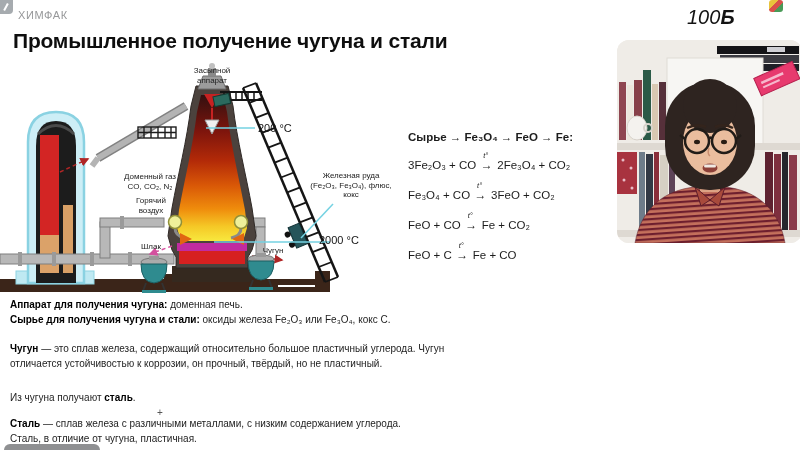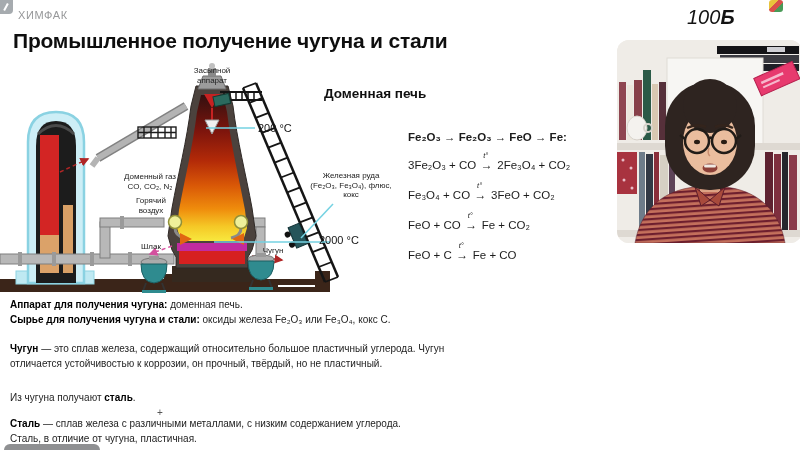--- a/index.html
+++ b/index.html
@@ -222,21 +222,20 @@
     <g>
       <ellipse cx="261" cy="259" rx="13" ry="4" fill="#ababab" stroke="#777"></ellipse>
       <rect x="256" y="253" width="10" height="4" fill="#999"></rect>
       <path d="M248,261 Q248,279 261,280 Q274,279 274,261 Z" fill="#2f8b8f" stroke="#1c5f63"></path>
       <line x1="253" y1="280" x2="250" y2="288" stroke="#333" stroke-width="2"></line>
       <line x1="269" y1="280" x2="272" y2="288" stroke="#333" stroke-width="2"></line>
       <rect x="249" y="287" width="24" height="3" fill="#2f8b8f"></rect>
     </g>
   </svg>
 
-  <div class="abs dom-heading">Доменная печь</div>
   <div class="abs dlab lab-charging">
     <div>Засыпной</div>
     <div>аппарат</div>
   </div>
   <div class="abs dlab lab-gas">
     <div>Доменный газ</div>
     <div>CO, CO₂, N₂</div>
   </div>
   <div class="abs dlab lab-hotair">
     <div>Горячий</div>
@@ -246,21 +245,21 @@
   <div class="abs dlab lab-iron">Чугун</div>
   <div class="abs dlab lab-ore">
     <div>Железная руда</div>
     <div>(Fe₂O₃, Fe₃O₄), флюс,</div>
     <div>кокс</div>
   </div>
   <div class="abs temp lab-t200">200 °C</div>
   <div class="abs temp lab-t2000">2000 °C</div>
 
   <div class="abs equations">
-    <div class="eq-header">Fe₂O₃ → Fe₂O₃ → FeO → Fe:</div>
+    <div class="eq-header">Сырье → Fe₃O₄ → FeO → Fe:</div>
     <div class="eq"><span>3Fe₂O₃ + CO</span><span class="tarr"><span class="tmark">t°</span><span class="ar">→</span></span><span>2Fe₃O₄ + CO₂</span></div>
     <div class="eq"><span>Fe₃O₄ + CO</span><span class="tarr"><span class="tmark">t°</span><span class="ar">→</span></span><span>3FeO + CO₂</span></div>
     <div class="eq"><span>FeO + CO</span><span class="tarr"><span class="tmark">t°</span><span class="ar">→</span></span><span>Fe + CO₂</span></div>
     <div class="eq"><span>FeO + C</span><span class="tarr"><span class="tmark">t°</span><span class="ar">→</span></span><span>Fe + CO</span></div>
   </div>
 
   <div class="abs webcam">
     <svg width="185" height="203" viewBox="0 0 185 203">
       <defs>
         <pattern id="stripes" width="6" height="5" patternUnits="userSpaceOnUse" patternTransform="rotate(-4)">

